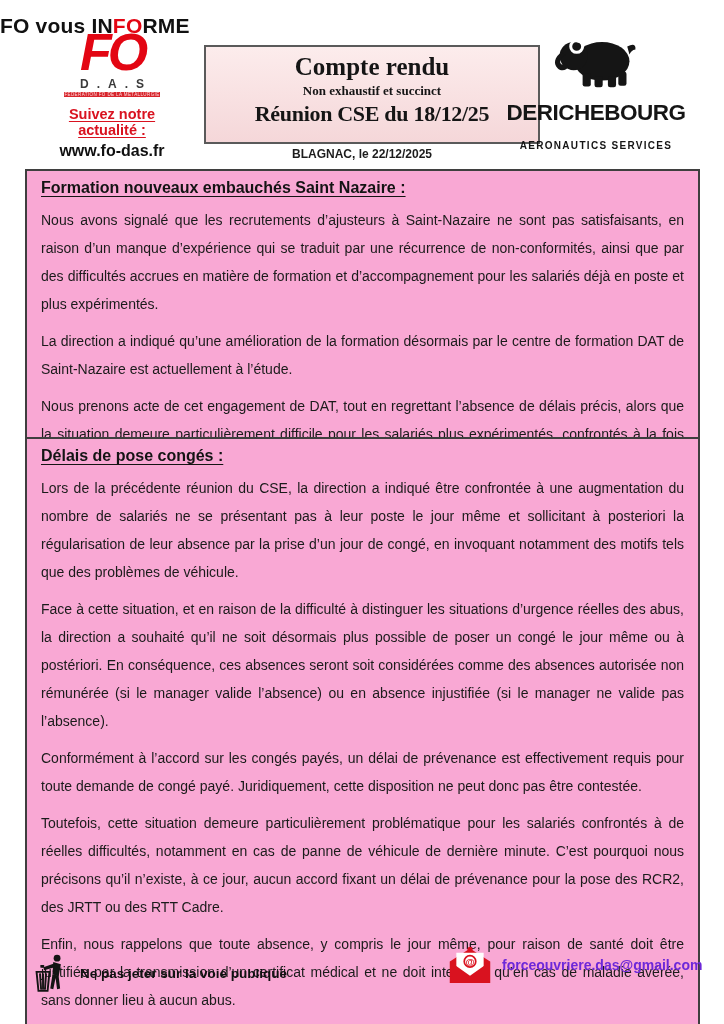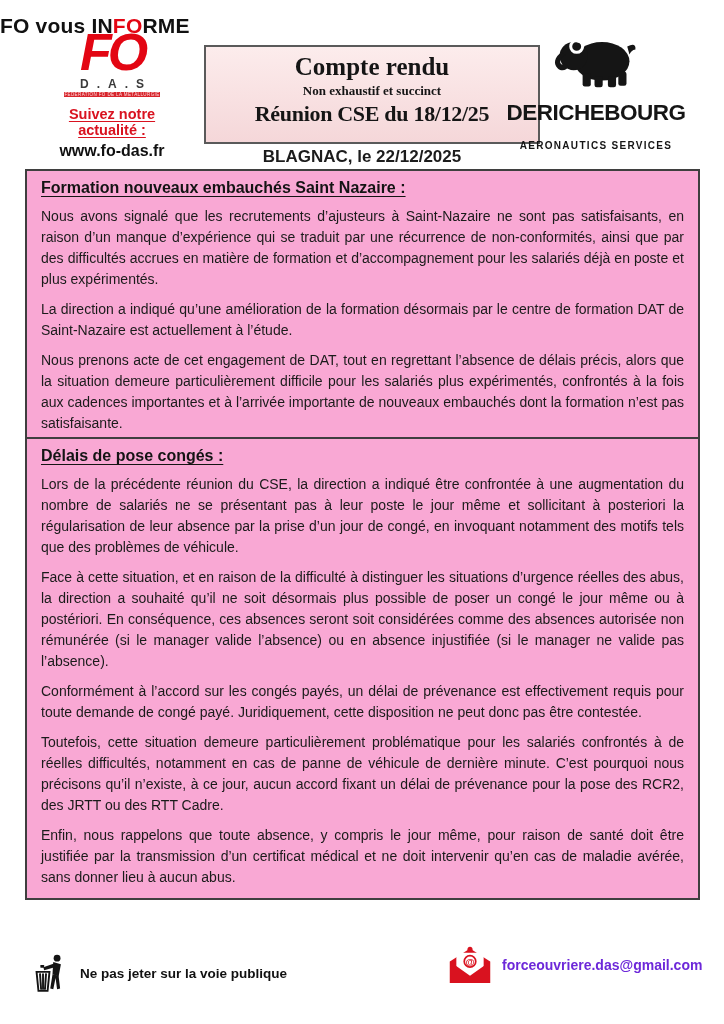--- a/index.html
+++ b/index.html
@@ -28,31 +28,31 @@
     border:2px solid #5a5a5a;background:linear-gradient(180deg,#fcecec 0%,#f5d7d9 100%);
     text-align:center;font-family:"Liberation Serif",serif;color:#151515;padding-top:6px;
   }
   .notice-l1{font-size:25px;font-weight:700;}
   .notice-l2{font-size:13px;font-weight:700;margin-top:2px;}
   .notice-l3{font-size:22px;font-weight:700;margin-top:2px;letter-spacing:-.3px;}
   .company{position:absolute;right:26px;top:36px;width:204px;text-align:center;color:#151515;}
   .company-name{font-size:22.5px;font-weight:800;letter-spacing:-.5px;margin-top:2px;}
   .company-sub{font-size:10px;font-weight:700;letter-spacing:1.3px;margin-top:14px;}
   .dateline{position:absolute;top:147px;left:0;width:100%;text-align:center;
-    font-size:17px;font-weight:600;color:#1c1c1c;}
+    font-size:12px;font-weight:600;color:#1c1c1c;}
   
   .section-box{
     position:absolute;left:25px;width:675px;box-sizing:border-box;
     border:2px solid #3f3f3f;background:#f9a8d4;padding:8px 14px 10px 14px;
   }
   .section-box.first{top:169px;min-height:244px;}
   .section-box.second{top:437px;min-height:426px;}
   .section-heading{font-size:16px;font-weight:800;color:#141414;
     text-decoration:underline;text-underline-offset:3px;}
-  .section-box p{margin:9px 0 0 0;font-size:14px;line-height:21px;
+  .section-box p{margin:9px 0 0 0;font-size:14px;line-height:28px;
     text-align:justify;color:#1b1b1b;}
   
   .footer-left{position:absolute;left:32px;top:950px;display:flex;align-items:center;gap:10px;}
   .footer-left .txt{font-size:13.5px;font-weight:800;color:#111;}
   .footer-right{position:absolute;left:447px;top:944px;display:flex;align-items:center;gap:9px;}
   .footer-right .txt{font-size:14px;font-weight:700;color:#6d28d9;}
   .icon-wrap{display:inline-flex;align-items:center;justify-content:center;}
 </style>
 </head>
 <body>

